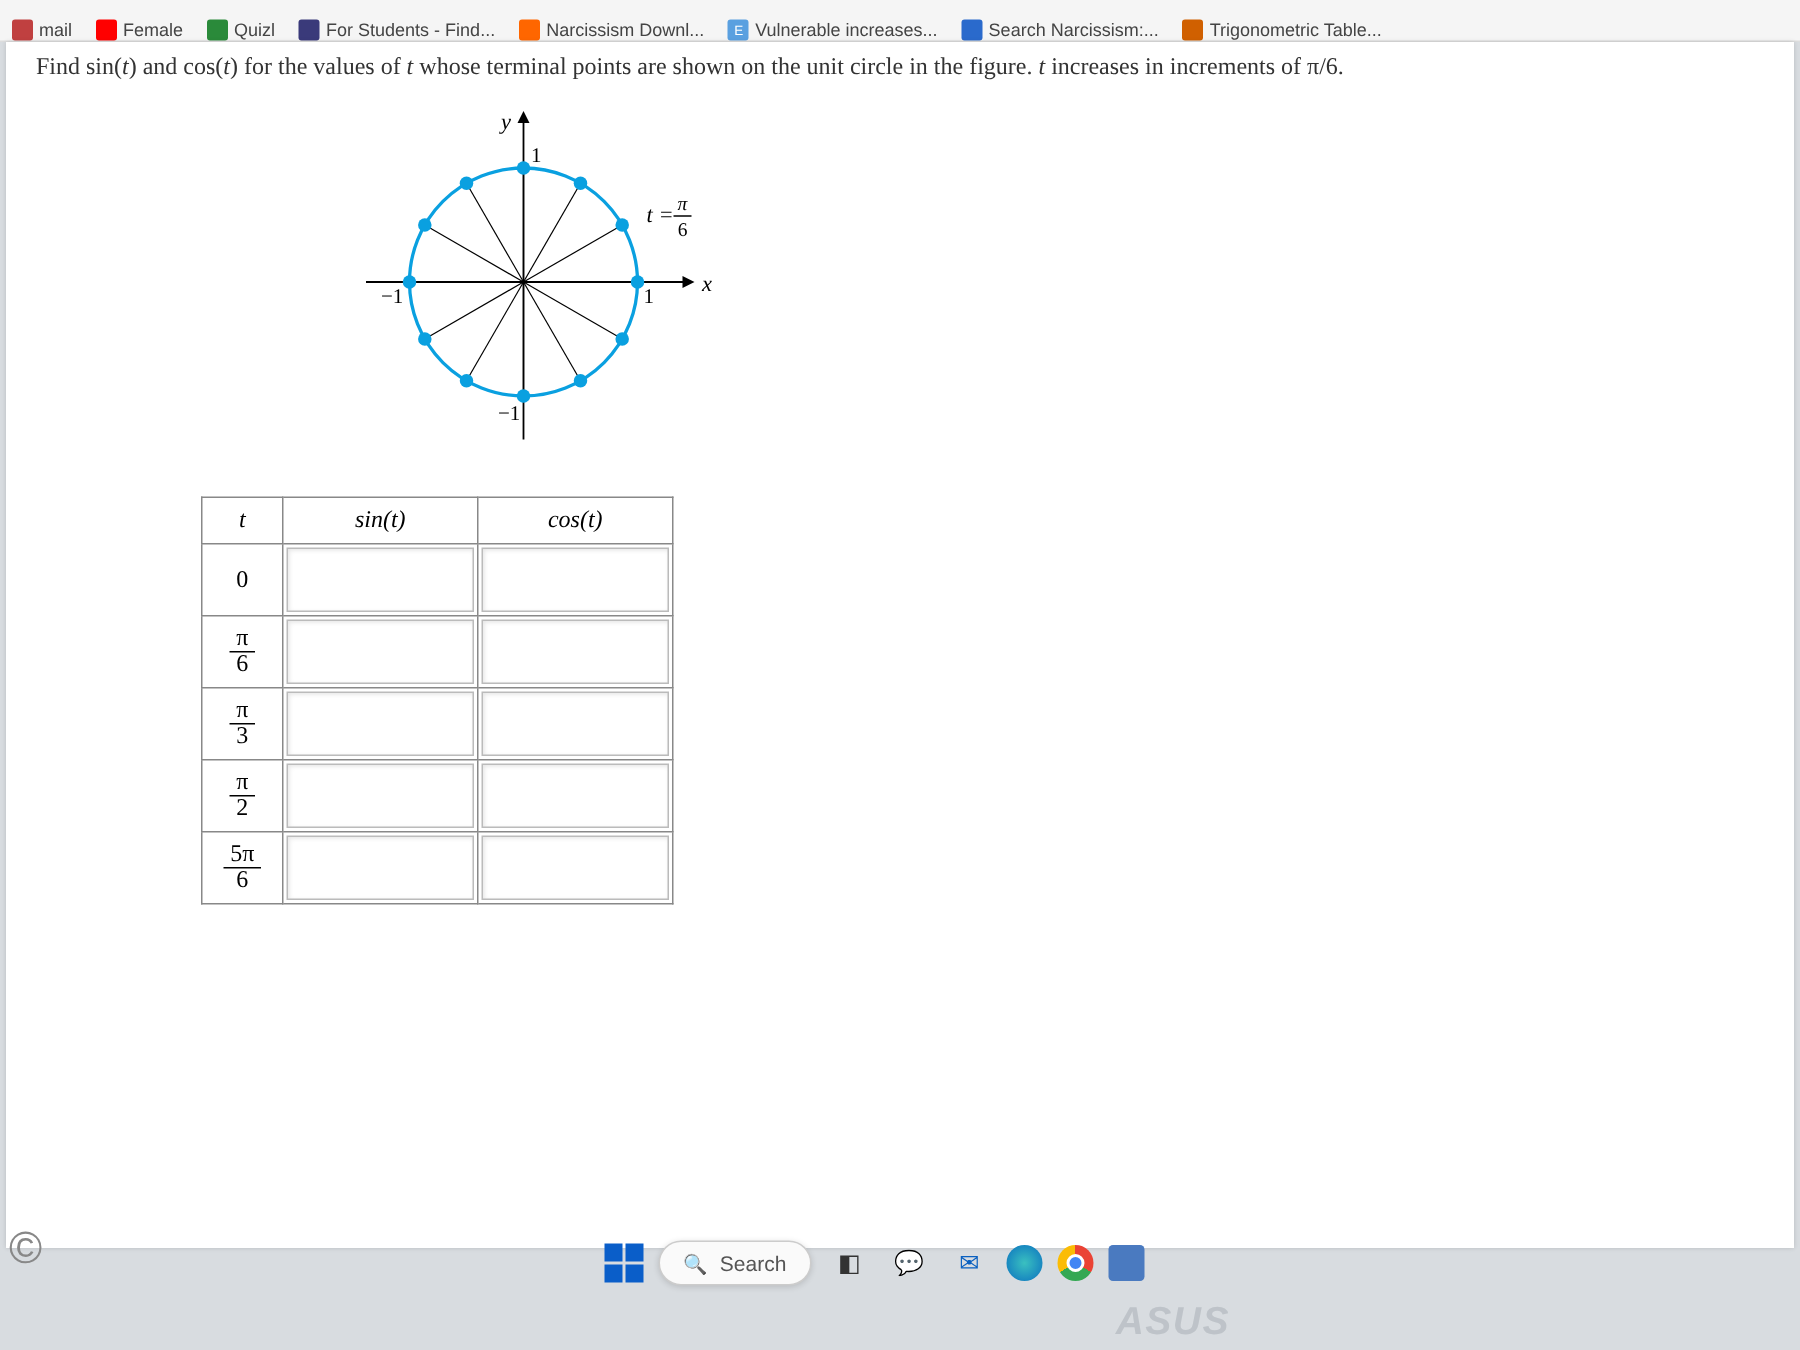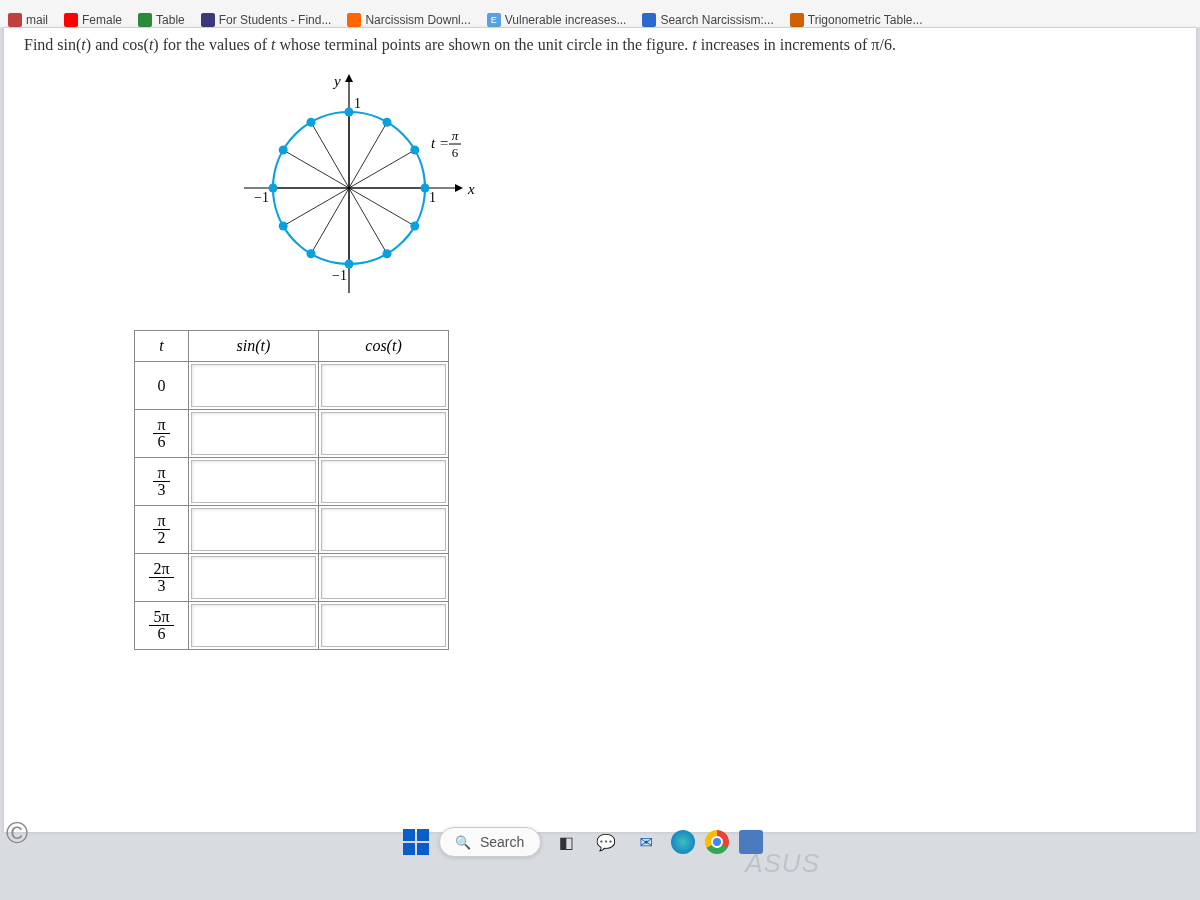--- a/index.html
+++ b/index.html
@@ -132,24 +132,24 @@
   }
   .taskbar .tb-icon {
     width: 30px; height: 30px;
     border-radius: 6px;
     display: flex;
     align-items: center;
     justify-content: center;
   }
   .brand {
     position: absolute;
-    bottom: 21px;
+    bottom: 4px;
     right: 380px;
     font-size: 26px;
-    font-weight: normal;
+    font-weight: bold;
     letter-spacing: 1px;
     color: #aeb4ba;
     font-style: italic;
     opacity: 0.6;
   }
   .c-icon {
     position: absolute;
     left: 6px;
     bottom: 50px;
     font-size: 30px;
@@ -163,21 +163,21 @@
   <div class="bookmark">
     <span class="favicon" style="background:#c04040"></span>
     <span>mail</span>
   </div>
   <div class="bookmark">
     <span class="favicon" style="background:#ff0000"></span>
     <span>Female</span>
   </div>
   <div class="bookmark">
     <span class="favicon" style="background:#2a8a3a"></span>
-    <span>Table</span>
+    <span>Quizl</span>
   </div>
   <div class="bookmark">
     <span class="favicon" style="background:#3a3a7a"></span>
     <span>For Students - Find...</span>
   </div>
   <div class="bookmark">
     <span class="favicon" style="background:#ff6600"></span>
     <span>Narcissism Downl...</span>
   </div>
   <div class="bookmark">
@@ -267,25 +267,20 @@
         <td class="input-cell"><input style=""></td>
         <td class="input-cell"><input style=""></td>
       </tr>
       <tr>
         <td class="tcell"><span class="frac"><span class="num">π</span><span class="den">3</span></span></td>
         <td class="input-cell"><input style=""></td>
         <td class="input-cell"><input style=""></td>
       </tr>
       <tr>
         <td class="tcell"><span class="frac"><span class="num">π</span><span class="den">2</span></span></td>
-        <td class="input-cell"><input style=""></td>
-        <td class="input-cell"><input style=""></td>
-      </tr>
-      <tr>
-        <td class="tcell"><span class="frac"><span class="num">2π</span><span class="den">3</span></span></td>
         <td class="input-cell"><input style=""></td>
         <td class="input-cell"><input style=""></td>
       </tr>
       <tr>
         <td class="tcell"><span class="frac"><span class="num">5π</span><span class="den">6</span></span></td>
         <td class="input-cell"><input style=""></td>
         <td class="input-cell"><input style=""></td>
       </tr>
     </tbody>
       </table>

